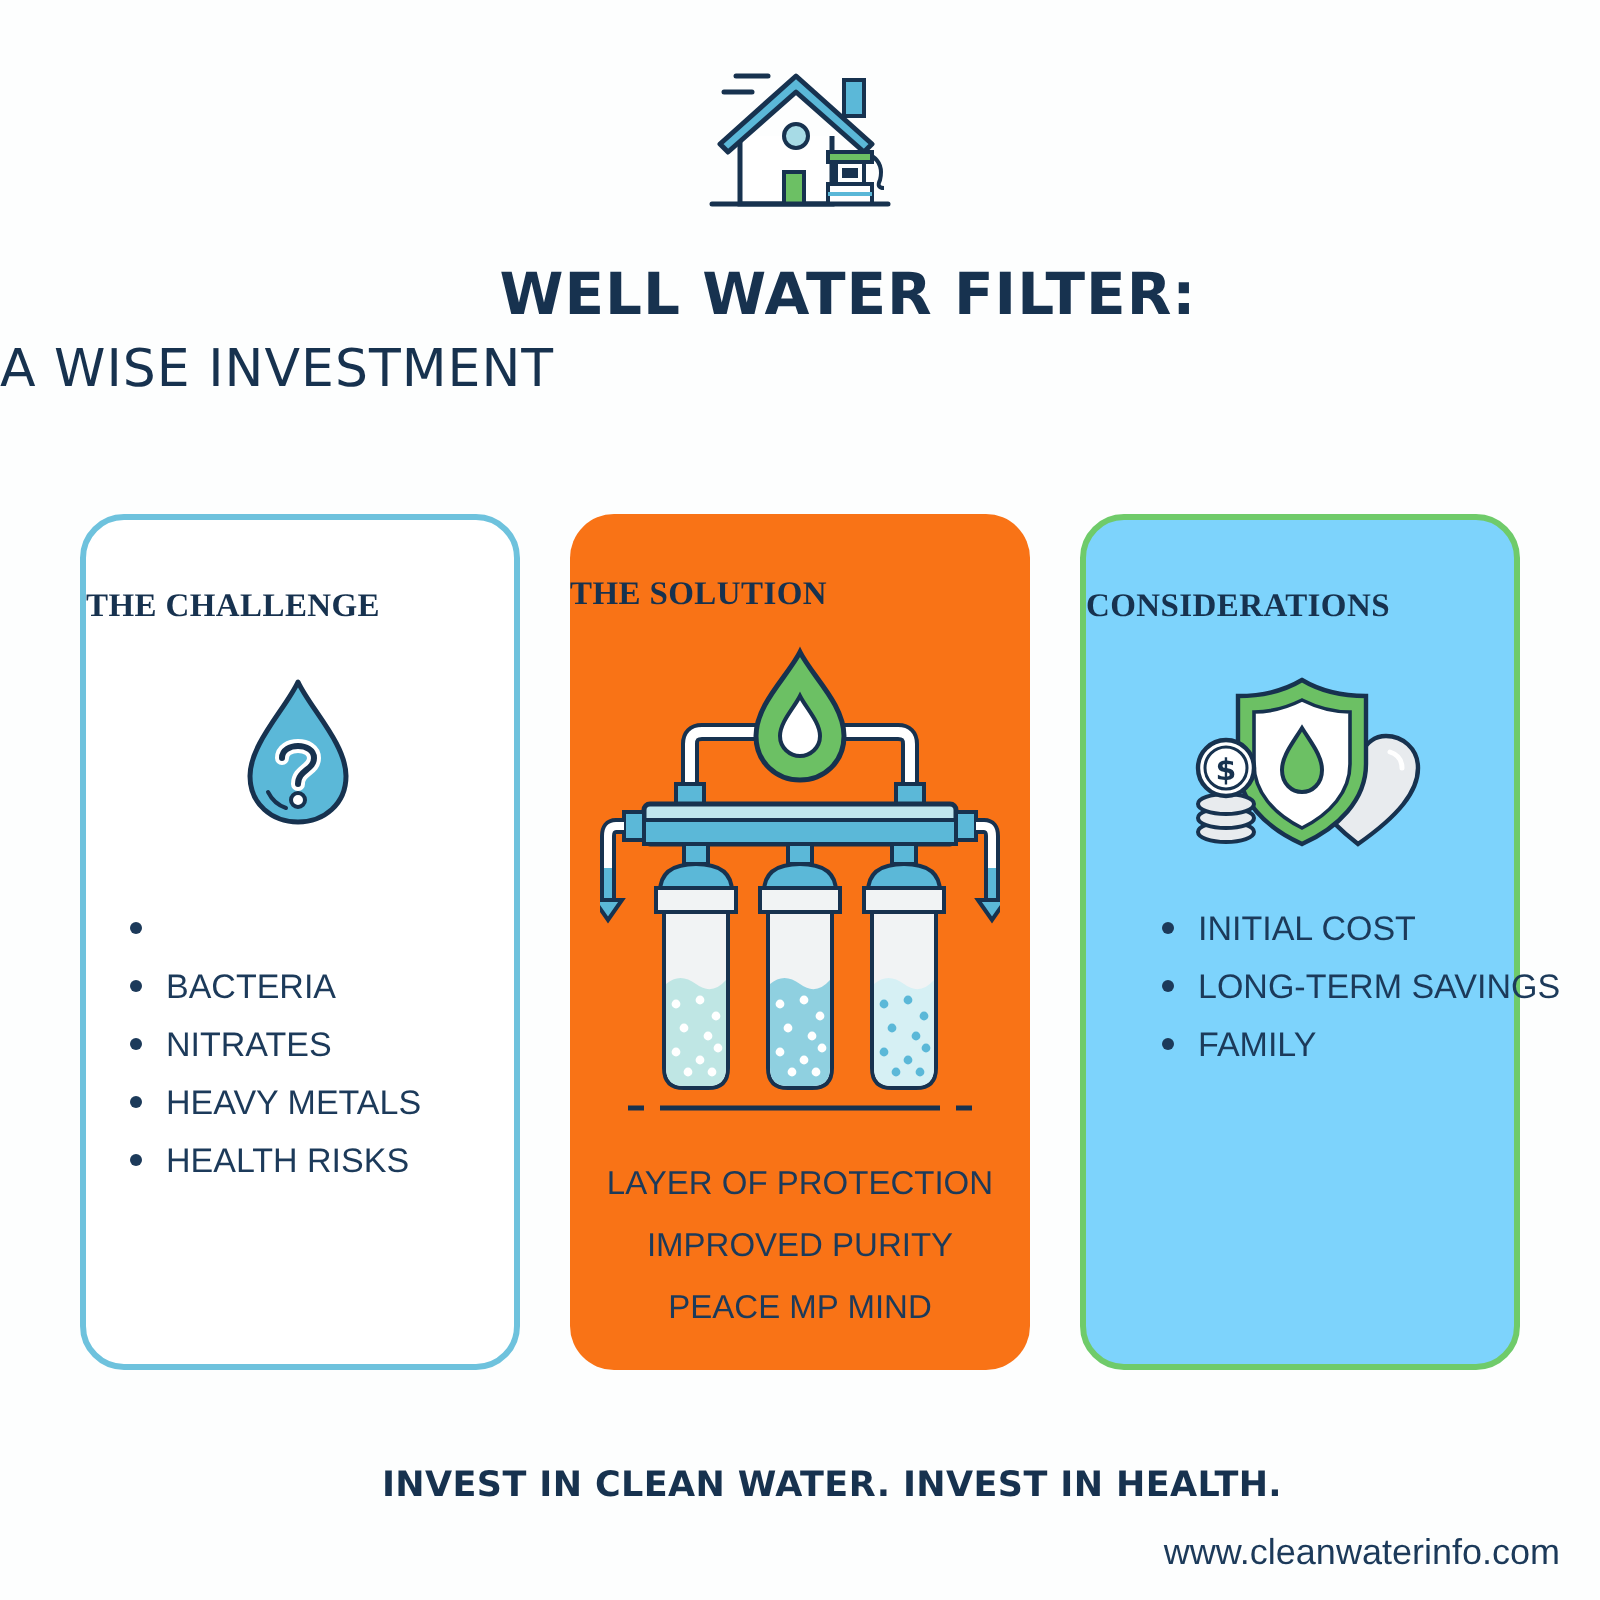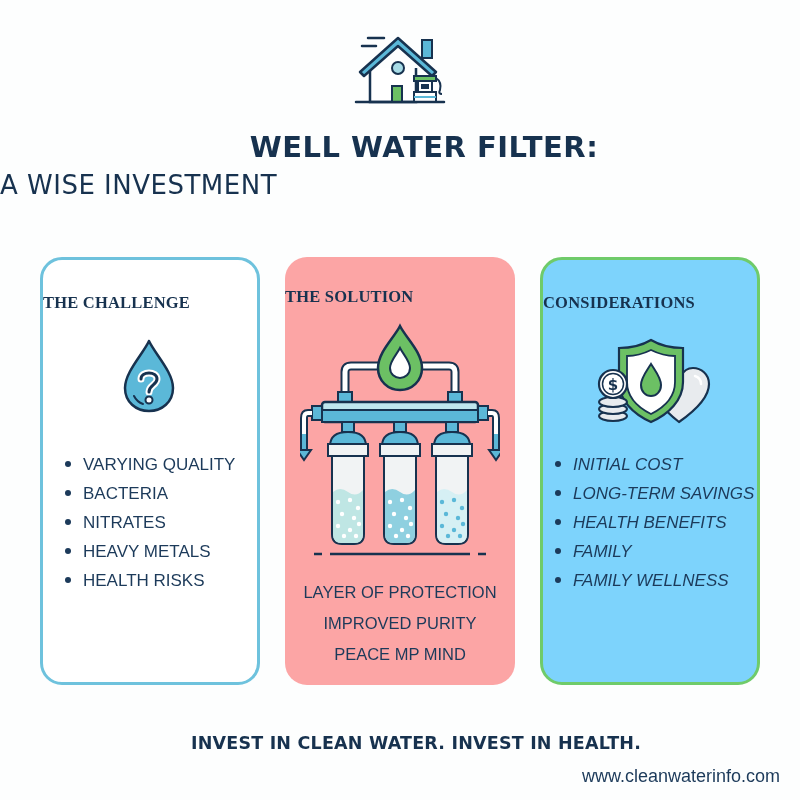--- a/index.html
+++ b/index.html
@@ -8,34 +8,34 @@
 
   .hero-icon { position: absolute; left: 352px; top: 28px; width: 96px; height: 80px; }
 
   .title-1 { position: absolute; top: 130px; left: 0; width: 800px; text-align: center;
     font-family: "DejaVu Sans", sans-serif; font-weight: bold; font-size: 29px; letter-spacing: 0.5px; color: #17324f; margin-left: 24px; }
   .title-2 { position: absolute; top: 170px; left: 0; width: 800px; 
     font-family: "DejaVu Sans", sans-serif; font-size: 26px; letter-spacing: 0.5px; color: #17324f; }
 
   .panel { position: absolute; top: 257px; height: 428px; border-radius: 22px; }
   .panel-left { left: 40px; width: 220px; border: 3px solid #6ec2dd; background: #ffffff; }
-  .panel-mid { left: 285px; width: 230px; background: #fca5a5; }
+  .panel-mid { left: 285px; width: 230px; background: #f97316; }
   .panel-right { left: 540px; width: 220px; border: 3px solid #6fcb6a; background: #7dd3fc; }
 
   .panel-title { position: absolute; left: 0; width: 100%; text-align: left;
     font-family: Liberation Serif, serif; font-weight: bold; font-size: 16.5px; color: #17324f; letter-spacing: 0.2px; }
   .panel-left .panel-title, .panel-right .panel-title { top: 33px; }
   .panel-mid .panel-title { top: 30px; }
 
   .bullets { position: absolute; list-style: none; font-size: 17px; color: #1c3a5a; }
   .bullets li { height: 29px; line-height: 29px; white-space: nowrap; }
   .bullets li .dot { display: inline-block; width: 6px; height: 6px; border-radius: 50%; background: #1c3a5a;
     margin-right: 12px; vertical-align: middle; position: relative; top: -2px; }
   .panel-left .bullets { left: 22px; top: 190px; }
-  .panel-right .bullets { left: 12px; top: 190px; font-style: italic; }
+  .panel-right .bullets { left: 38px; top: 190px; }
 
   .mid-lines { position: absolute; top: 320px; left: 0; width: 100%; text-align: center; font-size: 16.5px; color: #1c3a5a; }
   .mid-lines div { height: 31px; line-height: 31px; }
 
   .icon-drop { position: absolute; left: 78px; top: 78px; width: 56px; height: 76px; }
   .icon-filter { position: absolute; left: 15px; top: 65px; width: 200px; height: 240px; }
   .icon-consider { position: absolute; left: 48px; top: 78px; width: 124px; height: 90px; }
 
   .tagline { position: absolute; top: 733px; left: 0; width: 800px; text-align: center;
     font-family: "DejaVu Sans", sans-serif; font-weight: bold; font-size: 17.5px; color: #17324f; letter-spacing: 0.2px; margin-left: 16px; }
@@ -68,21 +68,21 @@
 <section class="panel panel-left">
   <div class="panel-title">THE CHALLENGE</div>
   <svg class="icon-drop" viewBox="0 0 56 76">
     <path d="M28 3 C22 16 4 34 4 50 C4 64 15 73 28 73 C41 73 52 64 52 50 C52 34 34 16 28 3 Z" fill="#5bb8d8" stroke="#17324f" stroke-width="2.5" stroke-linejoin="round"></path>
     <path d="M13 58 Q16 64 22 66" fill="none" stroke="#17324f" stroke-width="2" stroke-linecap="round"></path>
     <path d="M20 41 C20 33 36 33 36 41 C36 47 28 47 28 54" fill="none" stroke="#ffffff" stroke-width="7" stroke-linecap="round"></path>
     <path d="M20 41 C20 33 36 33 36 41 C36 47 28 47 28 54" fill="none" stroke="#17324f" stroke-width="3" stroke-linecap="round"></path>
     <circle cx="28" cy="62" r="3.5" fill="#ffffff" stroke="#17324f" stroke-width="2"></circle>
   </svg>
   <ul class="bullets">
-    <li><span class="dot"></span><span>VARYING QUALITY</span></li>
+    <li><span class="dot"></span></li>
     <li><span class="dot"></span><span>BACTERIA</span></li>
     <li><span class="dot"></span><span>NITRATES</span></li>
     <li><span class="dot"></span><span>HEAVY METALS</span></li>
     <li><span class="dot"></span><span>HEALTH RISKS</span></li>
   </ul>
 </section>
 
 <section class="panel panel-mid">
   <div class="panel-title">THE SOLUTION</div>
   <svg class="icon-filter" viewBox="0 0 200 240">
@@ -191,20 +191,18 @@
     <ellipse cx="22" cy="78" rx="14" ry="5" fill="#e8ebee" stroke="#17324f" stroke-width="2"></ellipse>
     <ellipse cx="22" cy="71" rx="14" ry="5" fill="#e8ebee" stroke="#17324f" stroke-width="2"></ellipse>
     <ellipse cx="22" cy="64" rx="14" ry="5" fill="#e8ebee" stroke="#17324f" stroke-width="2"></ellipse>
     <circle cx="22" cy="46" r="14" fill="#ffffff" stroke="#17324f" stroke-width="2.2"></circle>
     <circle cx="22" cy="46" r="10.5" fill="#ffffff" stroke="#17324f" stroke-width="1.5"></circle>
     <text x="22" y="52" text-anchor="middle" font-family="DejaVu Sans, sans-serif" font-weight="bold" font-size="15" fill="#17324f">$</text>
   </svg>
   <ul class="bullets">
     <li><span class="dot"></span><span>INITIAL COST</span></li>
     <li><span class="dot"></span><span>LONG-TERM SAVINGS</span></li>
-    <li><span class="dot"></span><span>HEALTH BENEFITS</span></li>
     <li><span class="dot"></span><span>FAMILY</span></li>
-    <li><span class="dot"></span><span>FAMILY WELLNESS</span></li>
   </ul>
 </section>
 
 <div class="tagline">INVEST IN CLEAN WATER. INVEST IN HEALTH.</div>
 <div class="website">www.cleanwaterinfo.com</div>
 
 </body></html>

